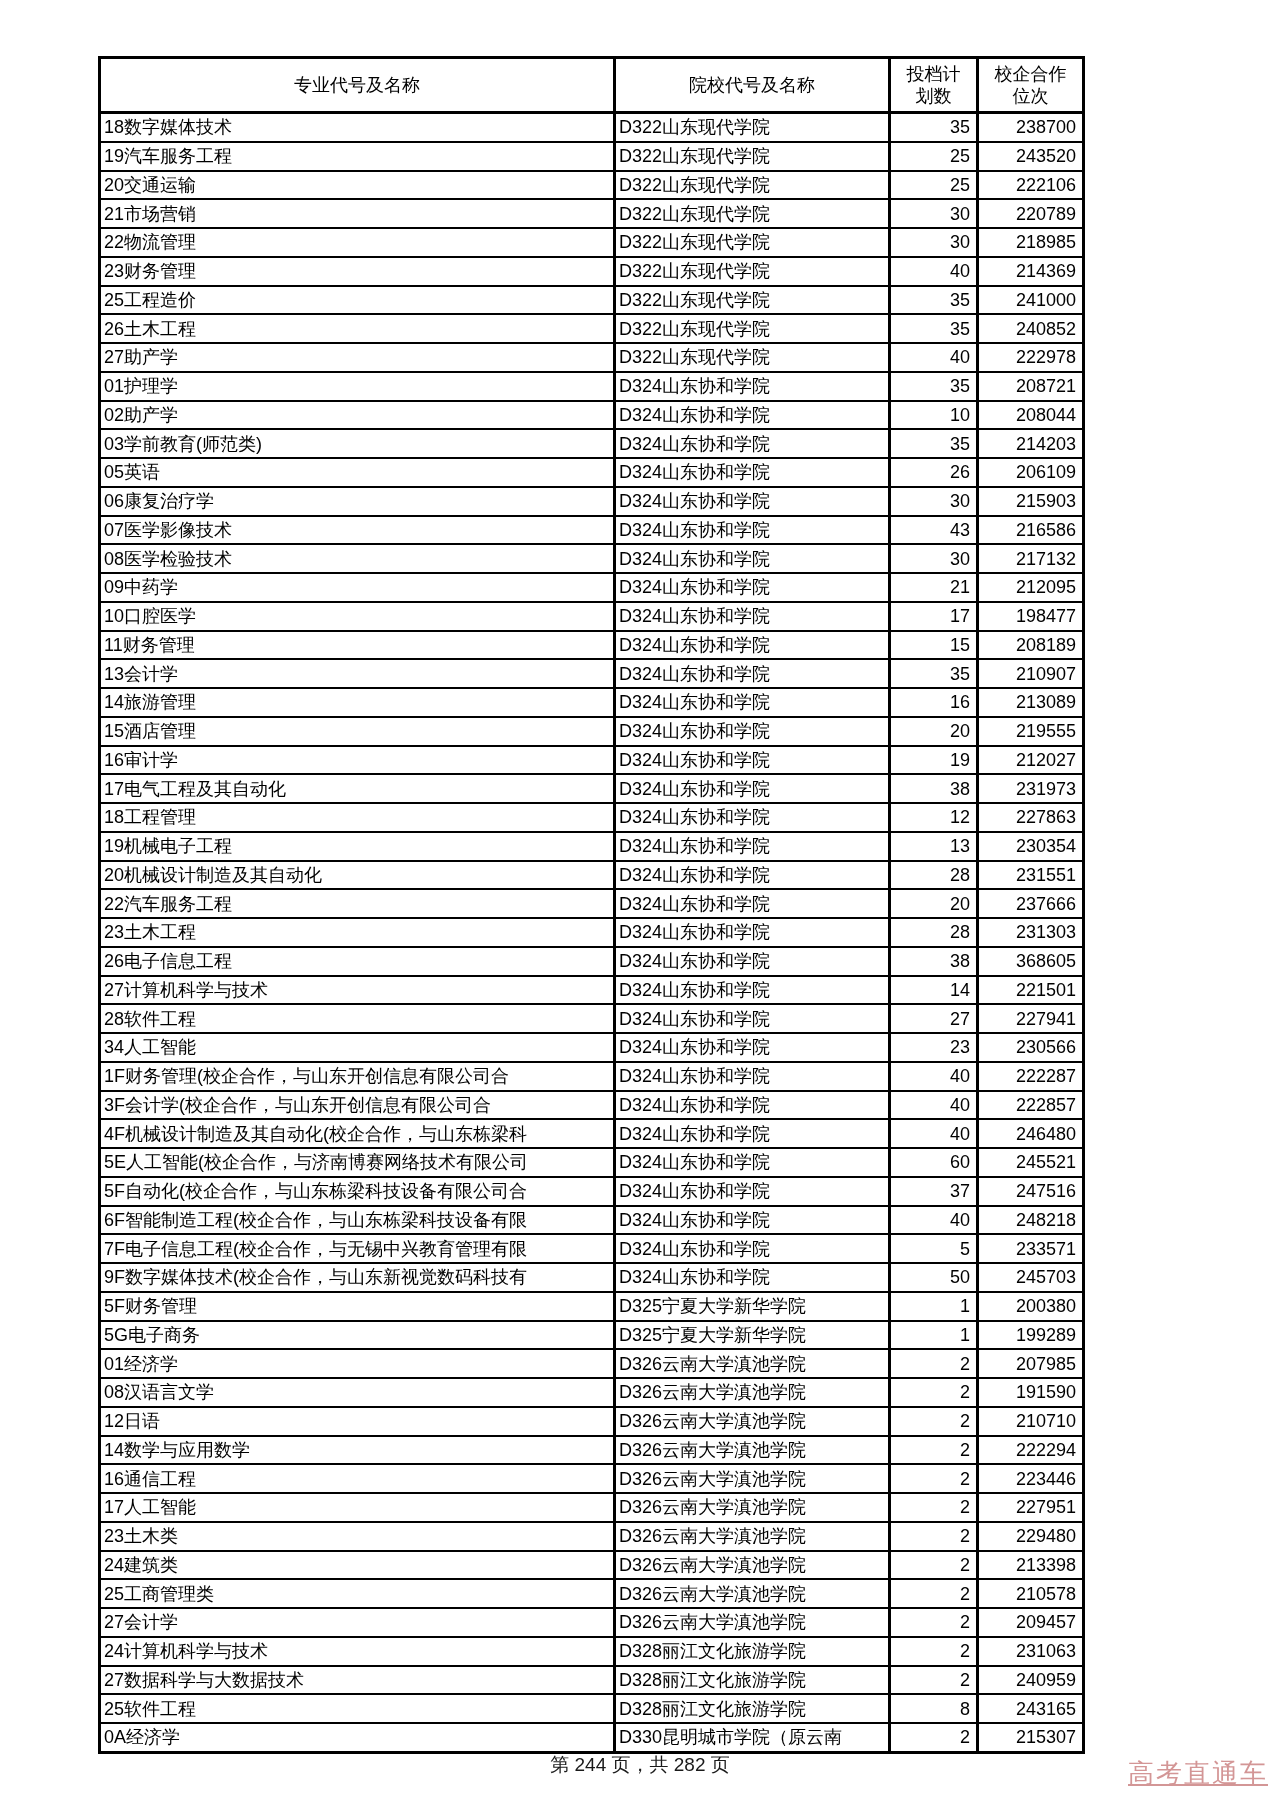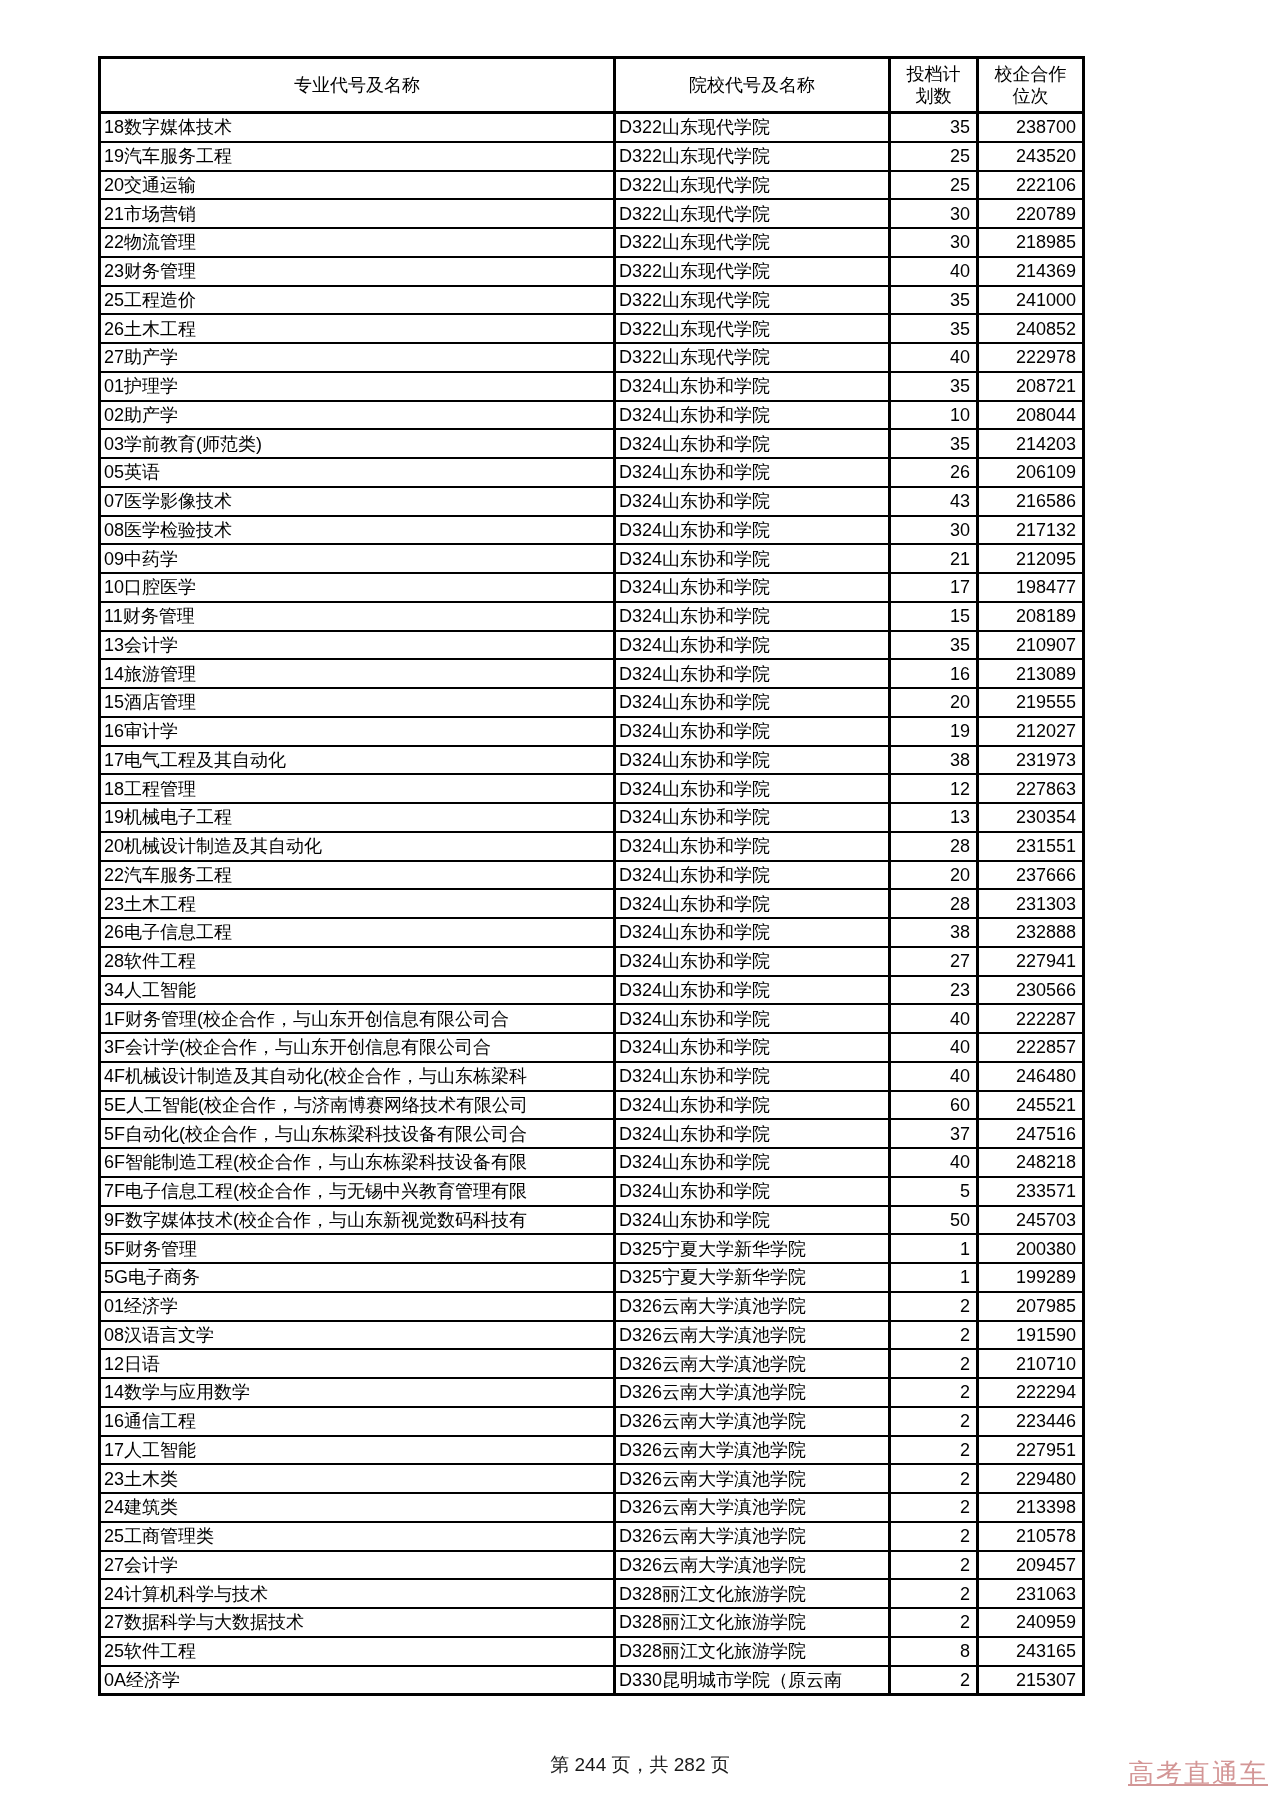--- a/index.html
+++ b/index.html
@@ -166,20 +166,26 @@
           <td class="c3">35</td>
           <td class="c4">214203</td>
         </tr>
         <tr>
           <td class="c1">05英语</td>
           <td class="c2">D324山东协和学院</td>
           <td class="c3">26</td>
           <td class="c4">206109</td>
         </tr>
         <tr>
+          <td class="c1">06康复治疗学</td>
+          <td class="c2">D324山东协和学院</td>
+          <td class="c3">30</td>
+          <td class="c4">215903</td>
+        </tr>
+        <tr>
           <td class="c1">07医学影像技术</td>
           <td class="c2">D324山东协和学院</td>
           <td class="c3">43</td>
           <td class="c4">216586</td>
         </tr>
         <tr>
           <td class="c1">08医学检验技术</td>
           <td class="c2">D324山东协和学院</td>
           <td class="c3">30</td>
           <td class="c4">217132</td>
@@ -259,21 +265,27 @@
         <tr>
           <td class="c1">23土木工程</td>
           <td class="c2">D324山东协和学院</td>
           <td class="c3">28</td>
           <td class="c4">231303</td>
         </tr>
         <tr>
           <td class="c1">26电子信息工程</td>
           <td class="c2">D324山东协和学院</td>
           <td class="c3">38</td>
-          <td class="c4">232888</td>
+          <td class="c4">368605</td>
+        </tr>
+        <tr>
+          <td class="c1">27计算机科学与技术</td>
+          <td class="c2">D324山东协和学院</td>
+          <td class="c3">14</td>
+          <td class="c4">221501</td>
         </tr>
         <tr>
           <td class="c1">28软件工程</td>
           <td class="c2">D324山东协和学院</td>
           <td class="c3">27</td>
           <td class="c4">227941</td>
         </tr>
         <tr>
           <td class="c1">34人工智能</td>
           <td class="c2">D324山东协和学院</td>

